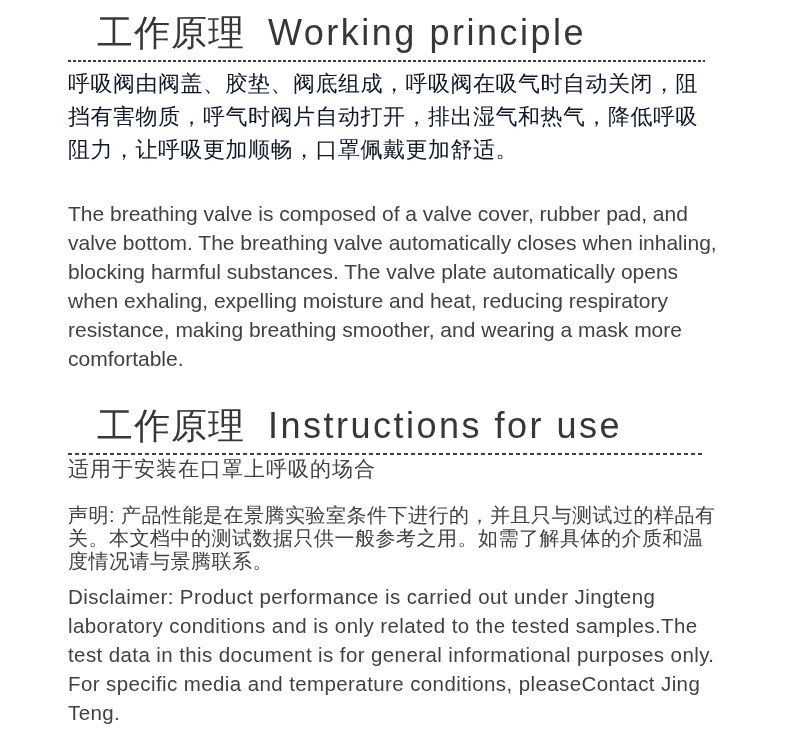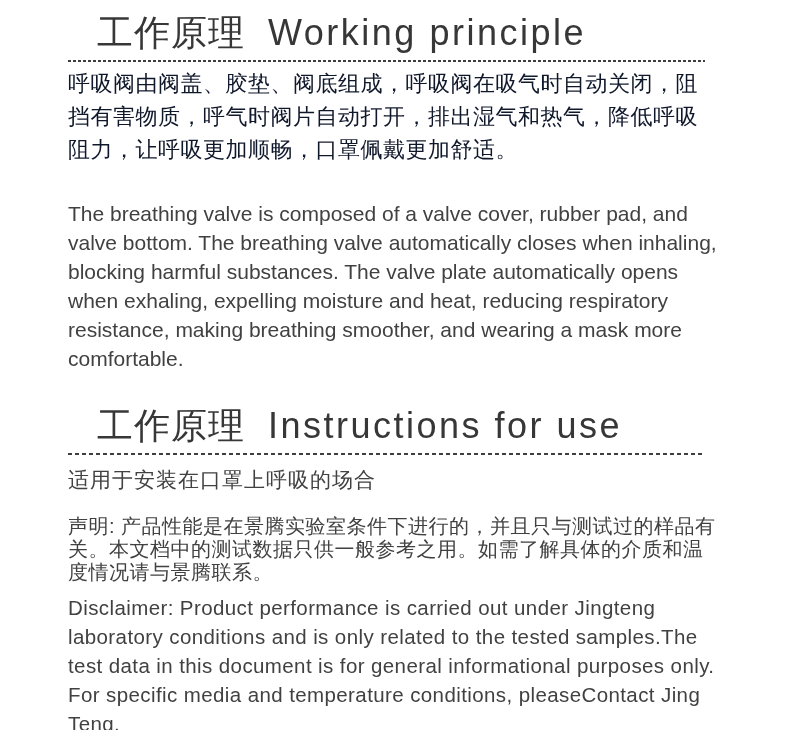--- a/index.html
+++ b/index.html
@@ -58,21 +58,20 @@
   }
   .en-body {
     margin-top: 33px;
     font-size: 21px;
     line-height: 29px;
     color: #414141;
     width: 652px;
   }
   .section-gap { height: 32px; }
   .usage-zh {
-    margin-top: 11px;
     font-size: 21px;
     letter-spacing: 1px;
     color: #414141;
   }
   .disclaimer-zh {
     margin-top: 21px;
     font-size: 20px;
     line-height: 23px;
     letter-spacing: 0.5px;
     color: #414141;

